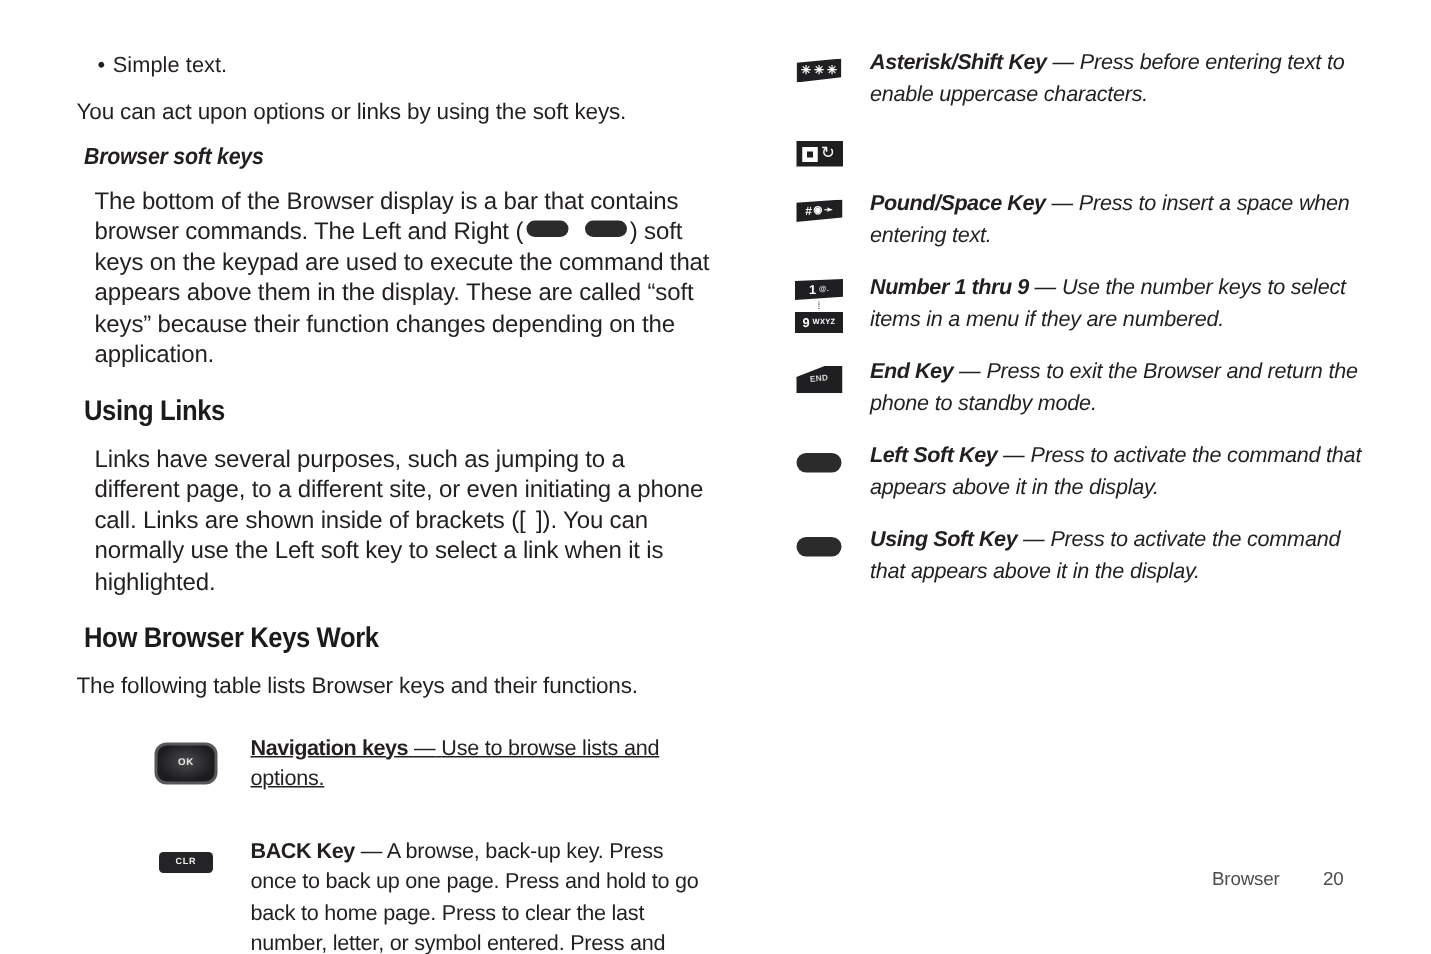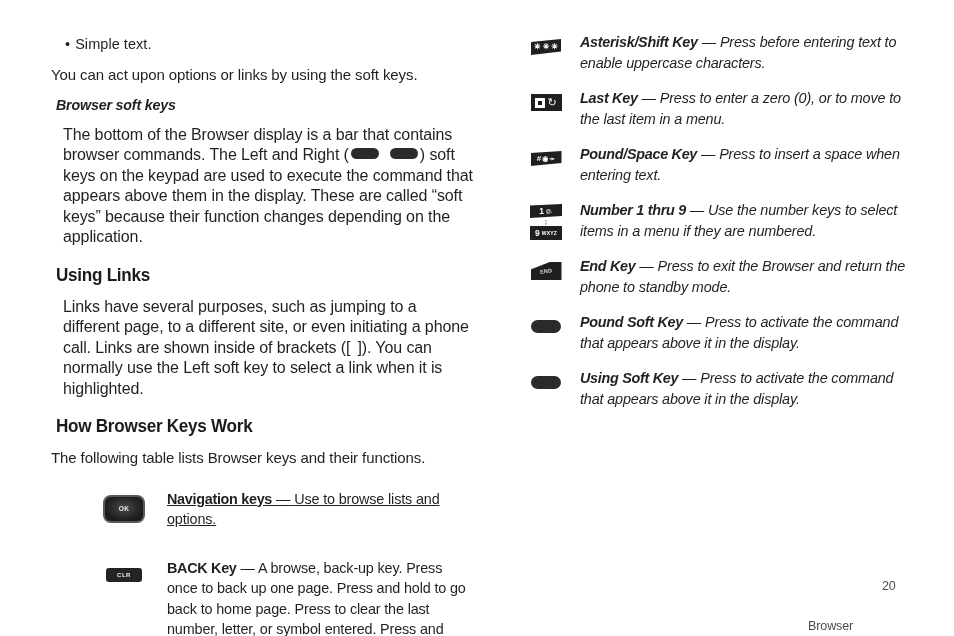--- a/index.html
+++ b/index.html
@@ -315,21 +315,20 @@
     left: 512px;
     top: 579px;
     width: 420px;
     font-size: 12.5px;
     color: #4d4d4f;
     letter-spacing: -0.1px;
   }
   .footer .chapter {
     position: absolute;
     left: 296px;
-    margin-top: 40px;
   }
   .footer .pageno {
     position: absolute;
     left: 370px;
   }
 </style>
 </head>
 <body>
 
 <div class="page">
@@ -393,21 +392,20 @@
         <div class="key-text"><b>Asterisk/Shift Key</b> <span class="dash">—</span> <span>Press before entering text to enable uppercase characters.</span></div>
       </div>
 
       <div class="key-row right-row">
         <div class="key-icon-cell">
           <div class="icon-last">
             <span class="sq"></span>
             <span class="arr">↻</span>
           </div>
         </div>
-        <div class="key-text"><b>Last Key</b> <span class="dash">—</span> <span>Press to enter a zero (0), or to move to the last item in a menu.</span></div>
       </div>
 
       <div class="key-row right-row">
         <div class="key-icon-cell">
           <div class="icon-pound">
             <span class="g">#</span>
             <span class="g small">◉</span>
             <span class="g small">➛</span>
           </div>
         </div>
@@ -437,21 +435,21 @@
             <span class="lbl">END</span>
           </div>
         </div>
         <div class="key-text"><b>End Key</b> <span class="dash">—</span> <span>Press to exit the Browser and return the phone to standby mode.</span></div>
       </div>
 
       <div class="key-row right-row">
         <div class="key-icon-cell">
           <div class="icon-soft"></div>
         </div>
-        <div class="key-text"><b>Pound Soft Key</b> <span class="dash">—</span> <span>Press to activate the command that appears above it in the display.</span></div>
+        <div class="key-text"><b>Left Soft Key</b> <span class="dash">—</span> <span>Press to activate the command that appears above it in the display.</span></div>
       </div>
 
       <div class="key-row right-row">
         <div class="key-icon-cell">
           <div class="icon-soft"></div>
         </div>
         <div class="key-text"><b>Using Soft Key</b> <span class="dash">—</span> <span>Press to activate the command that appears above it in the display.</span></div>
       </div>
 
     </div>

